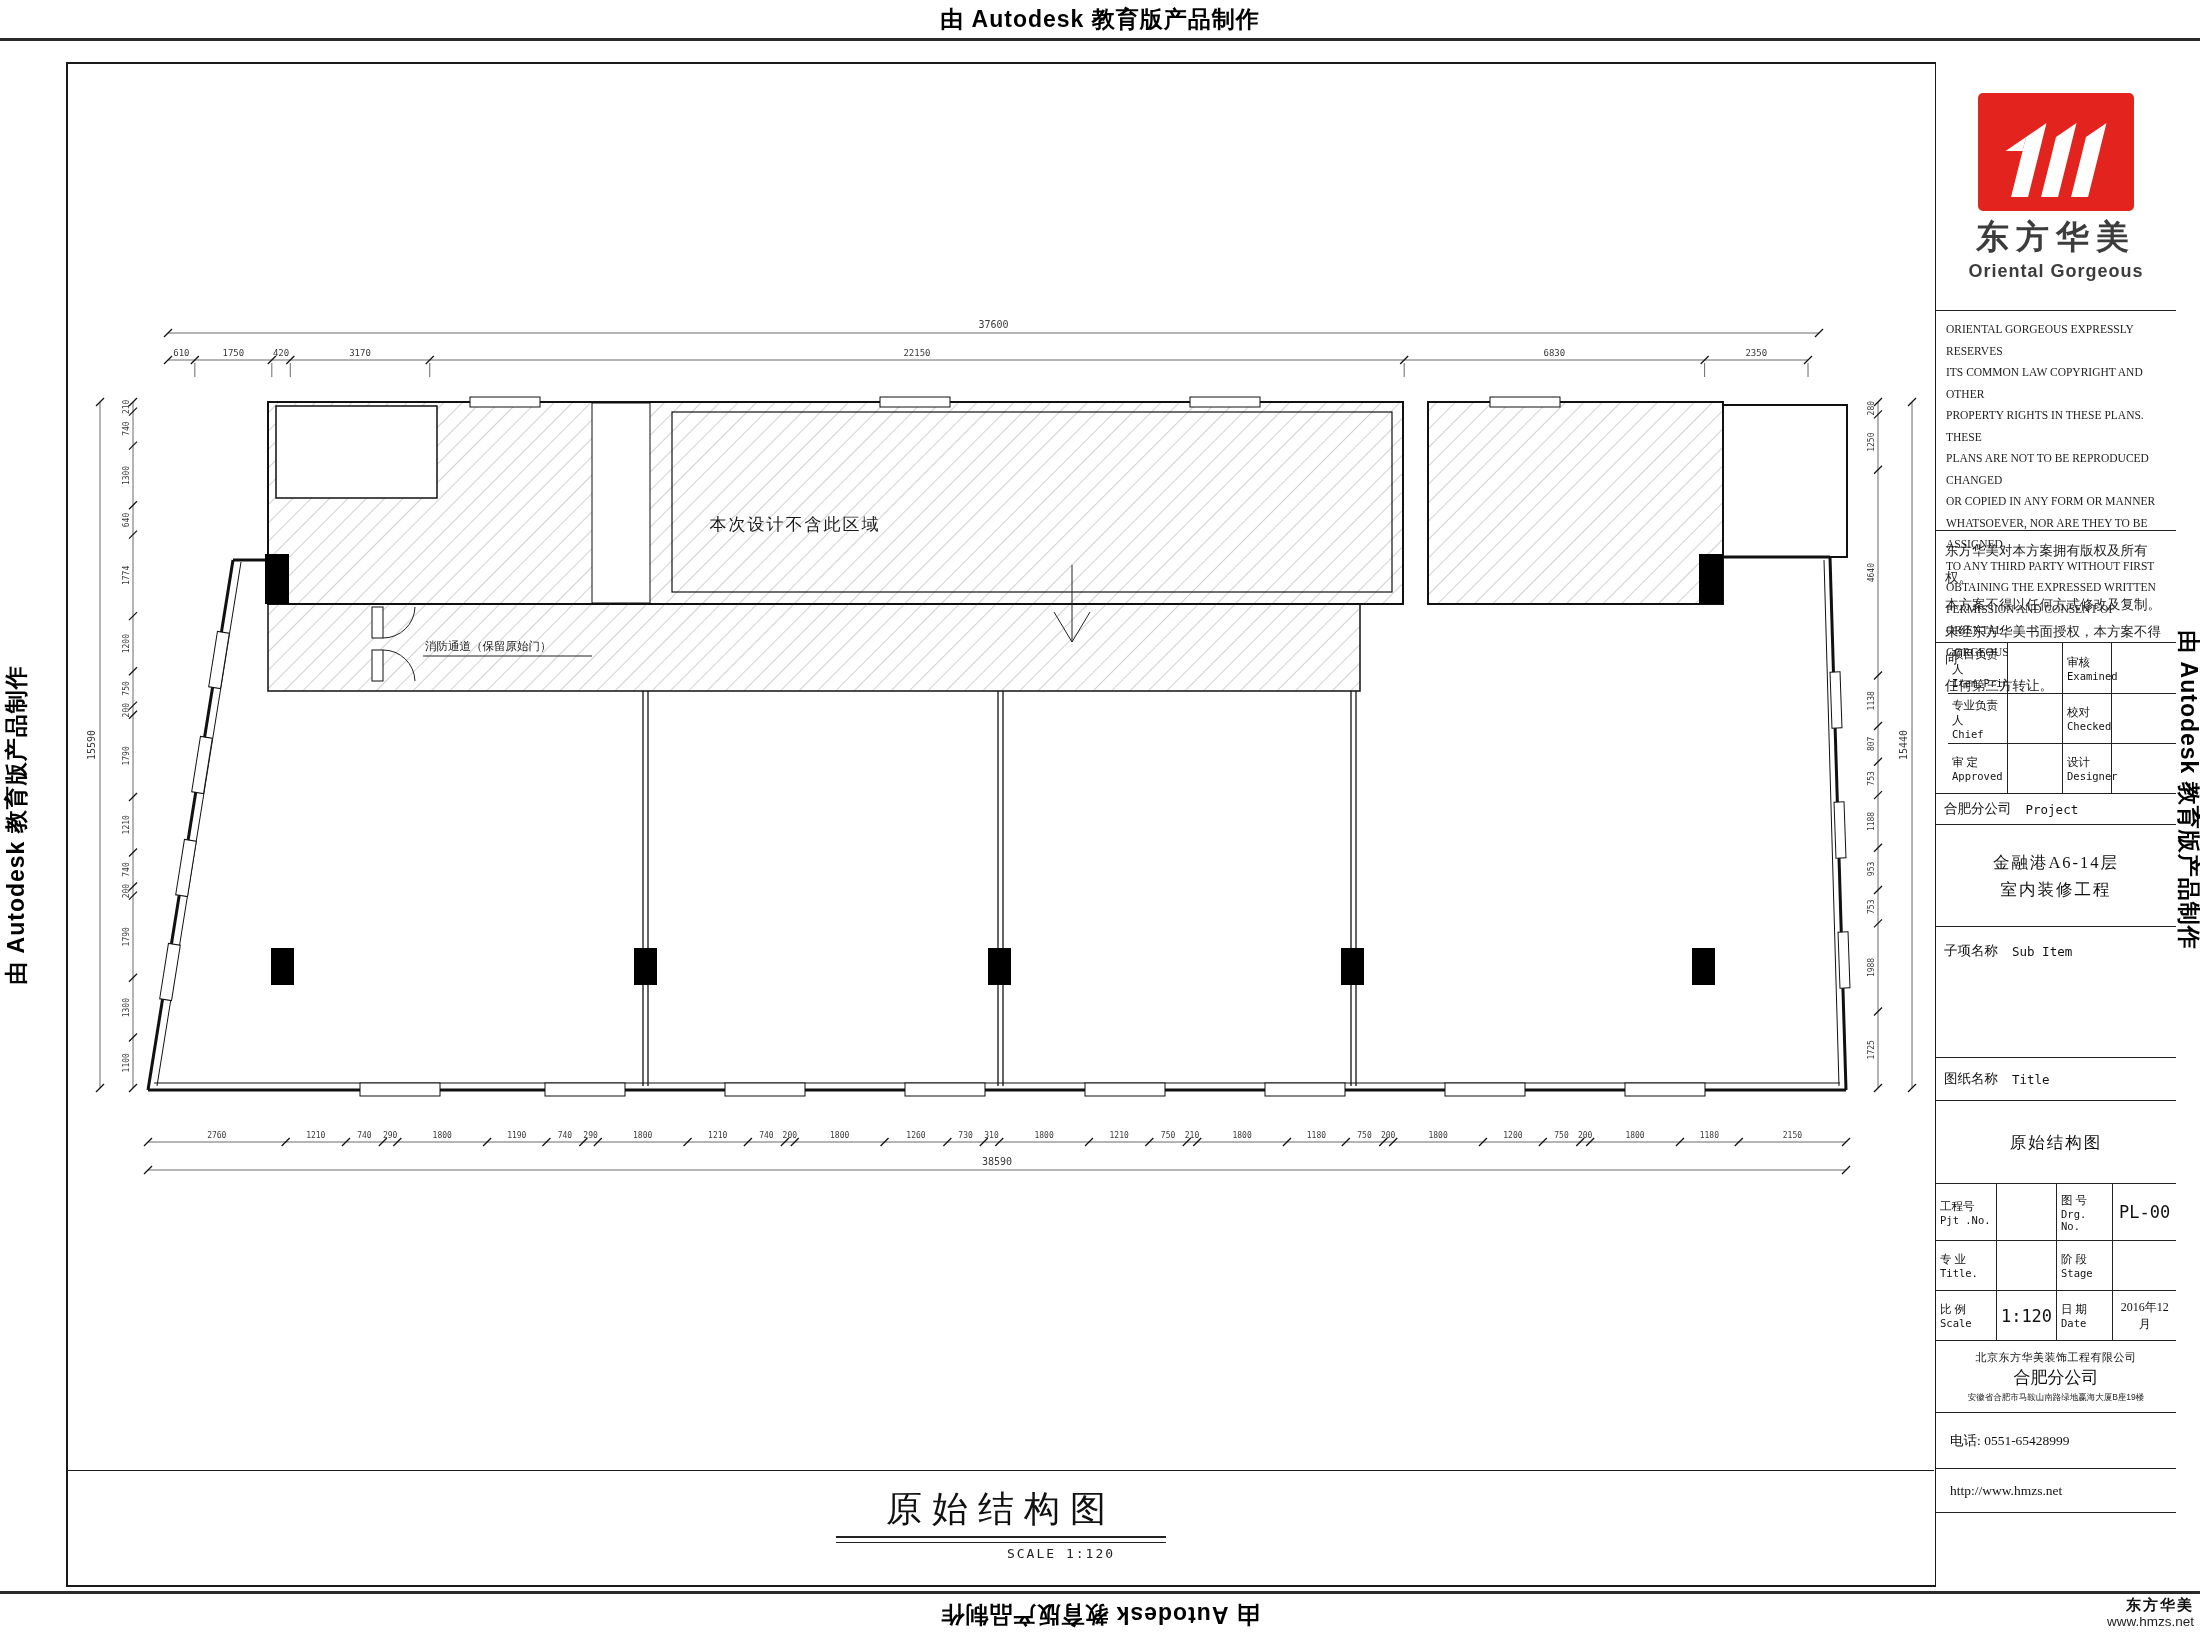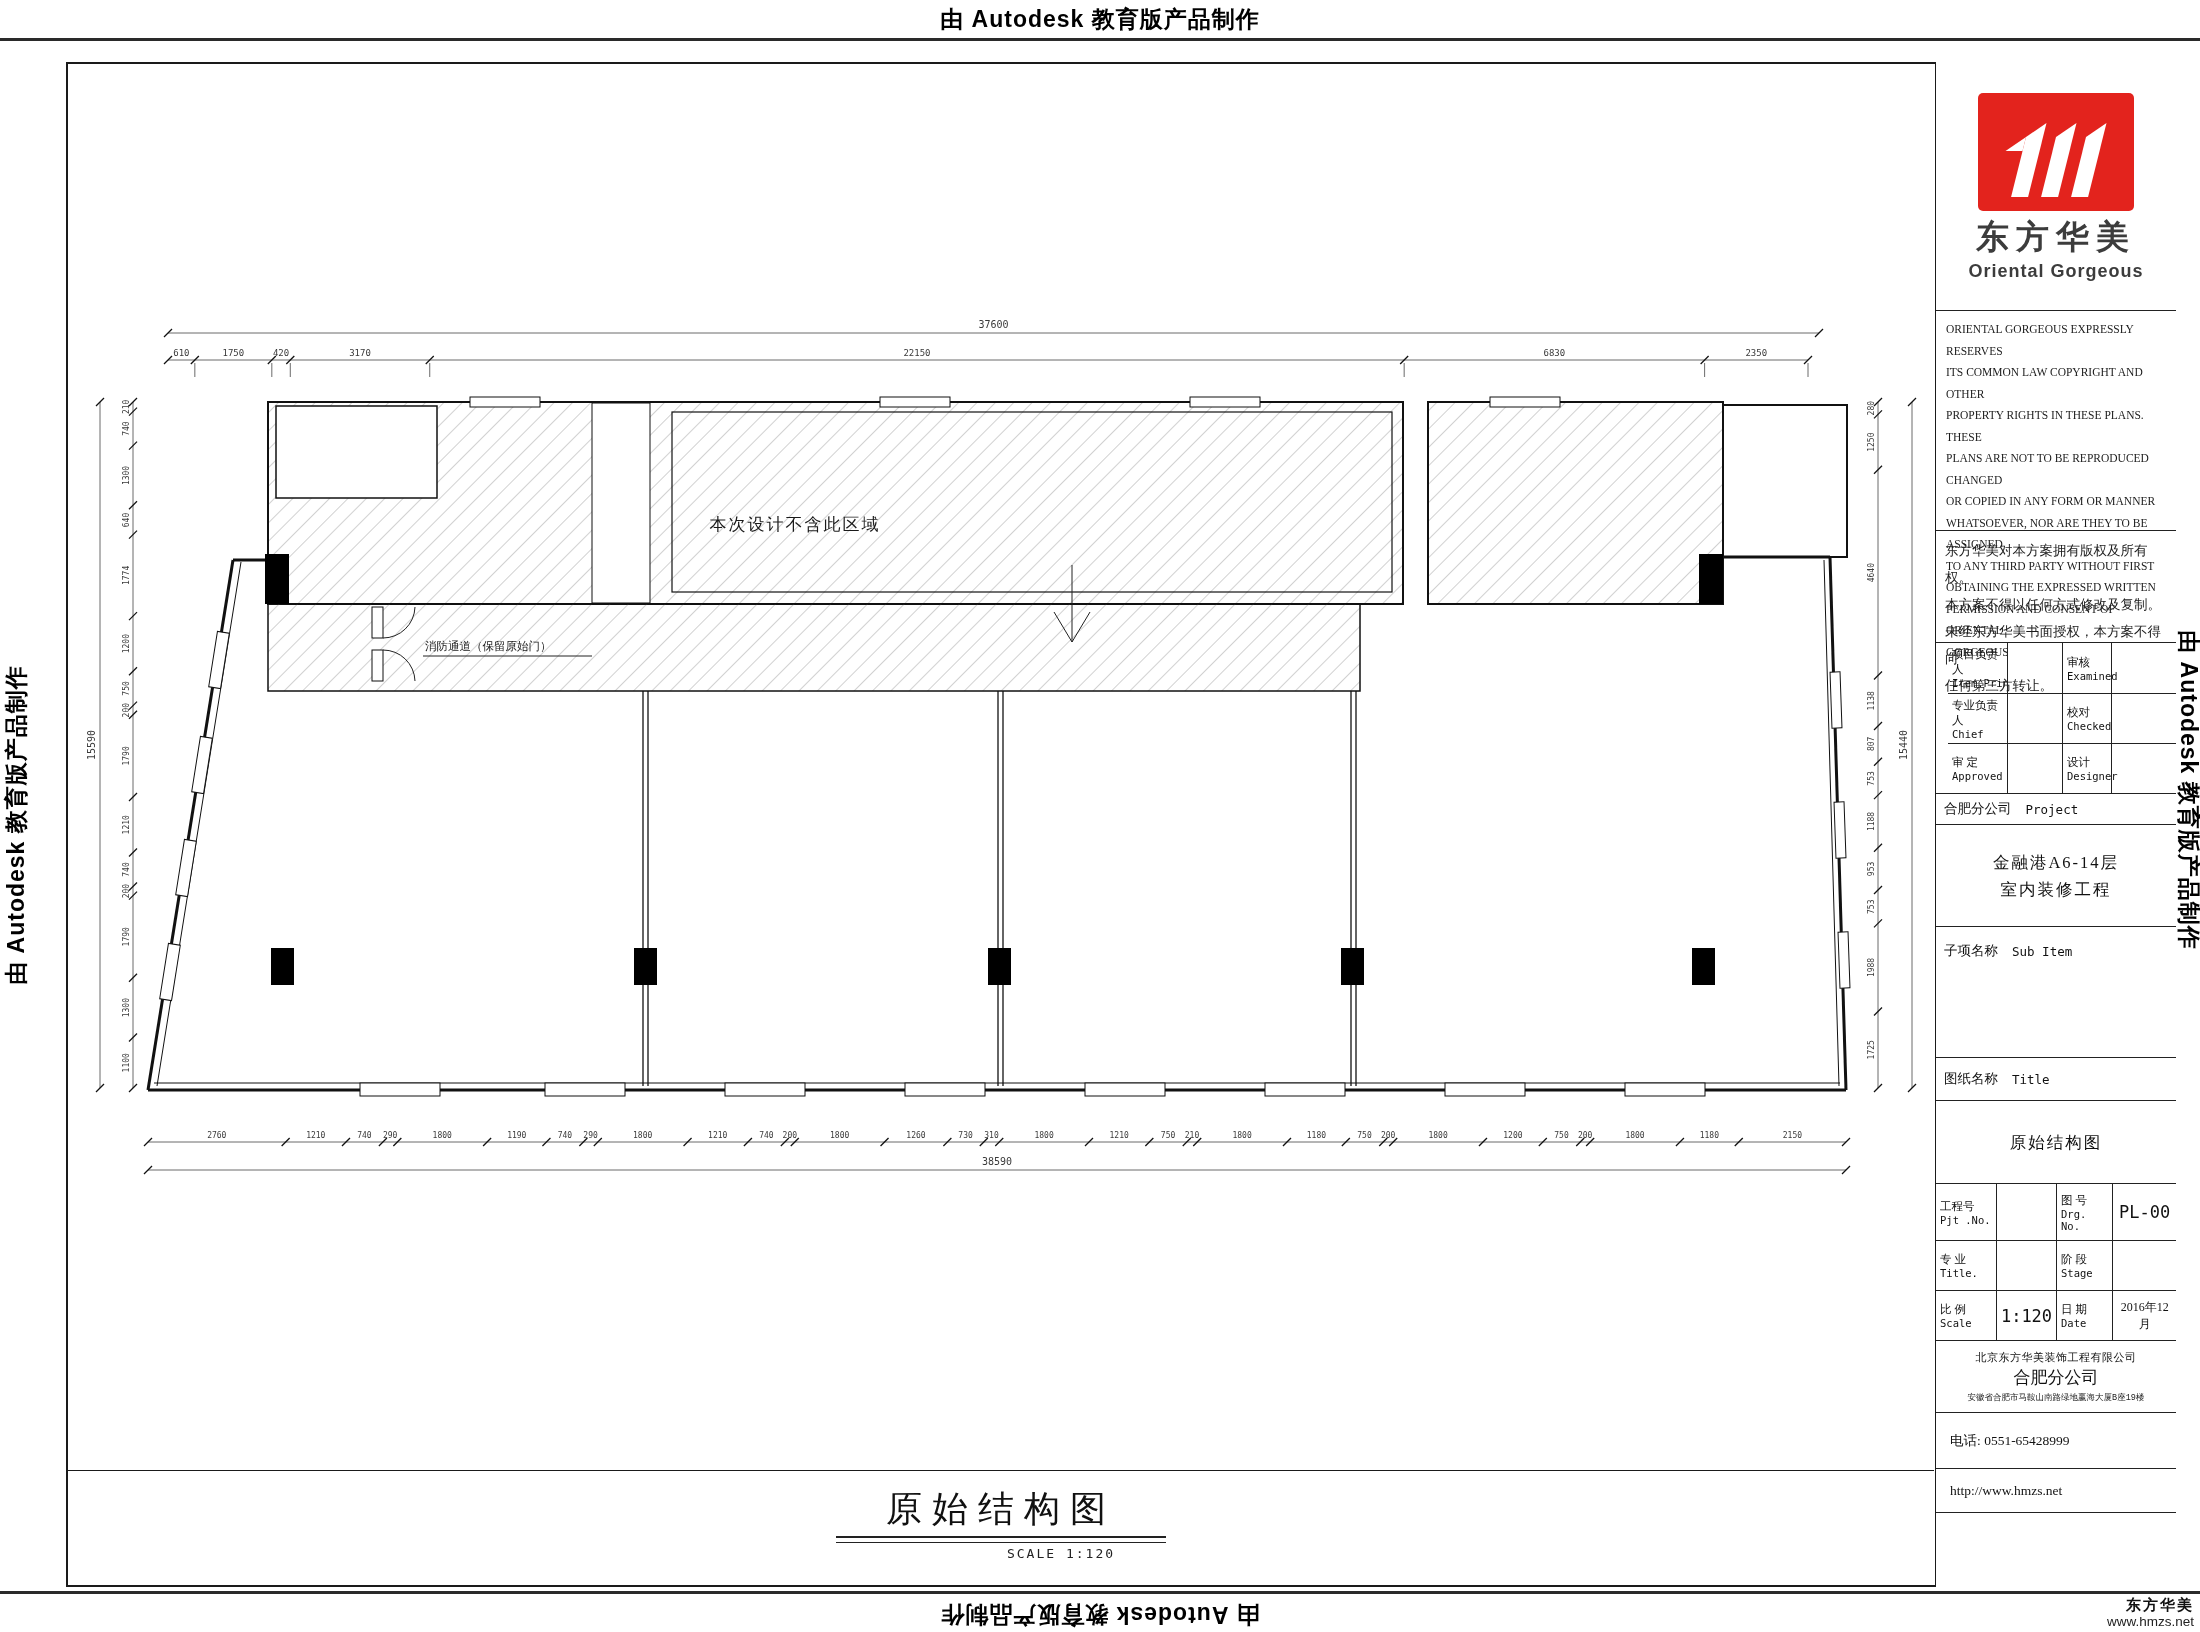--- a/index.html
+++ b/index.html
@@ -39,21 +39,21 @@
   .t4 > div.c0{border-left:none;}
   .t4 > div.r0{border-top:none;}
   .lab-cn{font-size:11.5px;color:#111;font-family:"Liberation Serif",serif;}
   .lab-en{font-size:10.5px;color:#111;font-family:"DejaVu Sans Mono",monospace;}
   .val-big{font-size:17px;font-family:"DejaVu Sans Mono",monospace;align-items:center;}
   .rowlab{font-family:"Liberation Serif",serif;font-size:13.5px;padding-left:8px;display:flex;align-items:center;gap:14px;}
   .rowlab .en{font-family:"DejaVu Sans Mono",monospace;font-size:12.5px;}
   .bigcn{font-family:"Liberation Serif",serif;font-size:16.5px;line-height:27px;letter-spacing:2px;}
   #company .l1{font-family:"Liberation Serif",serif;font-size:11px;letter-spacing:0.5px;}
   #company .l2{font-family:"Liberation Serif",serif;font-size:17px;margin-top:1px;}
-  #company .addr{font-size:8.5px;color:#222;margin-top:3px;font-family:Liberation Mono, monospace;}
+  #company .addr{font-size:8.5px;color:#222;margin-top:3px;font-family:Liberation Sans, sans-serif;}
   .contact{font-family:Liberation Serif, serif;font-size:13.5px;justify-content:flex-start;padding-left:14px;}
   
   #wm{right:6px;top:1596px;text-align:right;line-height:17px;}
   #wm .b{font-size:15px;font-weight:bold;color:#111;letter-spacing:2px;}
   #wm .s{font-size:13.5px;color:#222;}
   
   .wall{stroke:#111;stroke-width:3;fill:none;}
   .wall2{stroke:#111;stroke-width:1;fill:none;}
   .thin{stroke:#222;stroke-width:1;fill:none;}
   .part{stroke:#111;stroke-width:1.3;}

